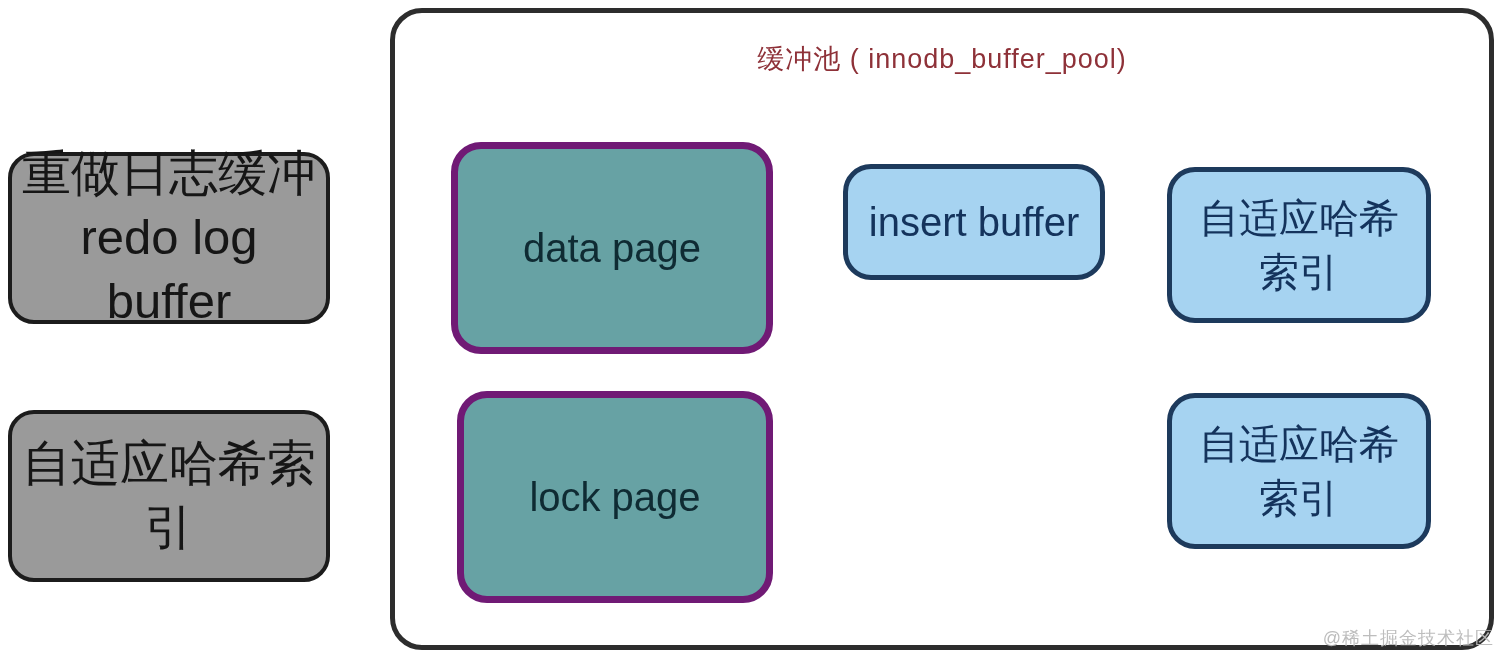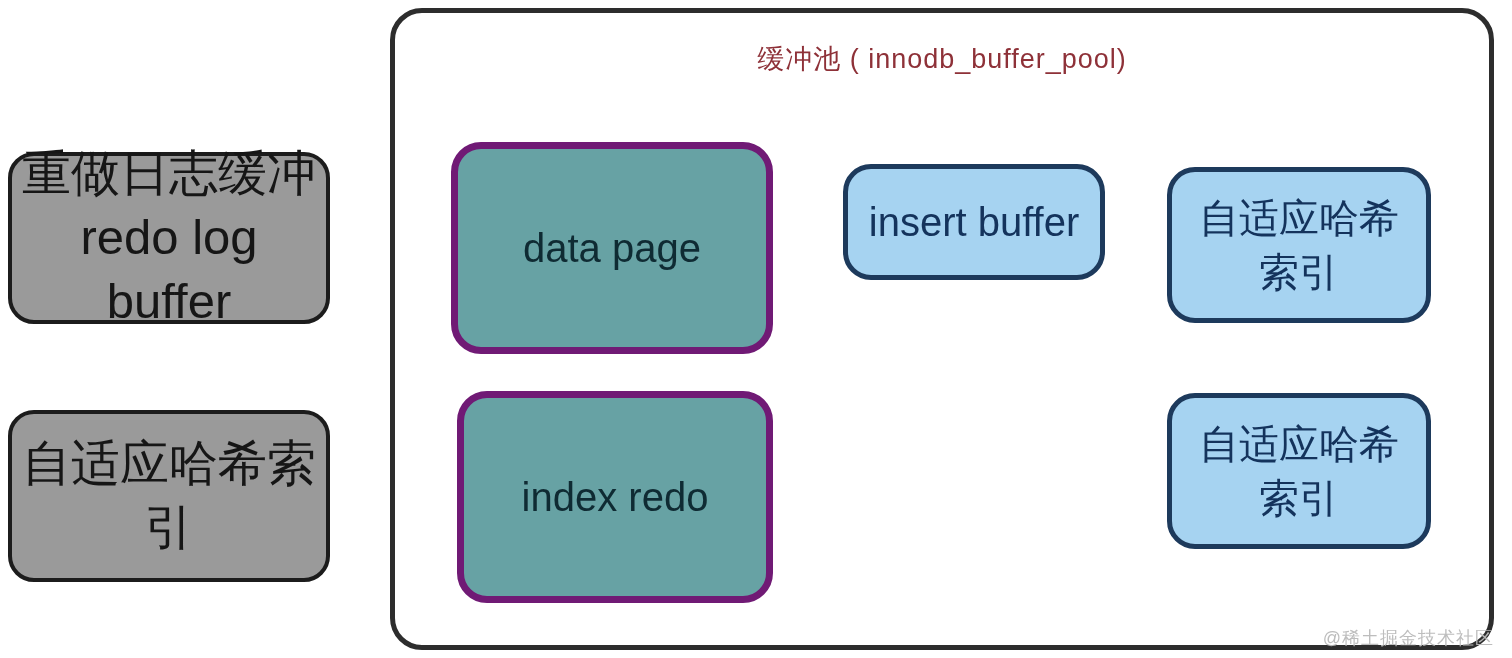--- a/index.html
+++ b/index.html
@@ -126,21 +126,21 @@
 
     <div class="cell cell--blue cell--insert-buffer">
       <span>insert buffer</span>
     </div>
 
     <div class="cell cell--blue cell--adaptive-hash">
       <span>自适应哈希索引</span>
     </div>
 
     <div class="cell cell--teal cell--index-page">
-      <span>index redo</span>
+      <span>lock page</span>
     </div>
 
 
     <div class="cell cell--blue cell--data-dict">
       <span>自适应哈希索引</span>
     </div>
   </div>
 
   <div class="watermark">@稀土掘金技术社区</div>
 

